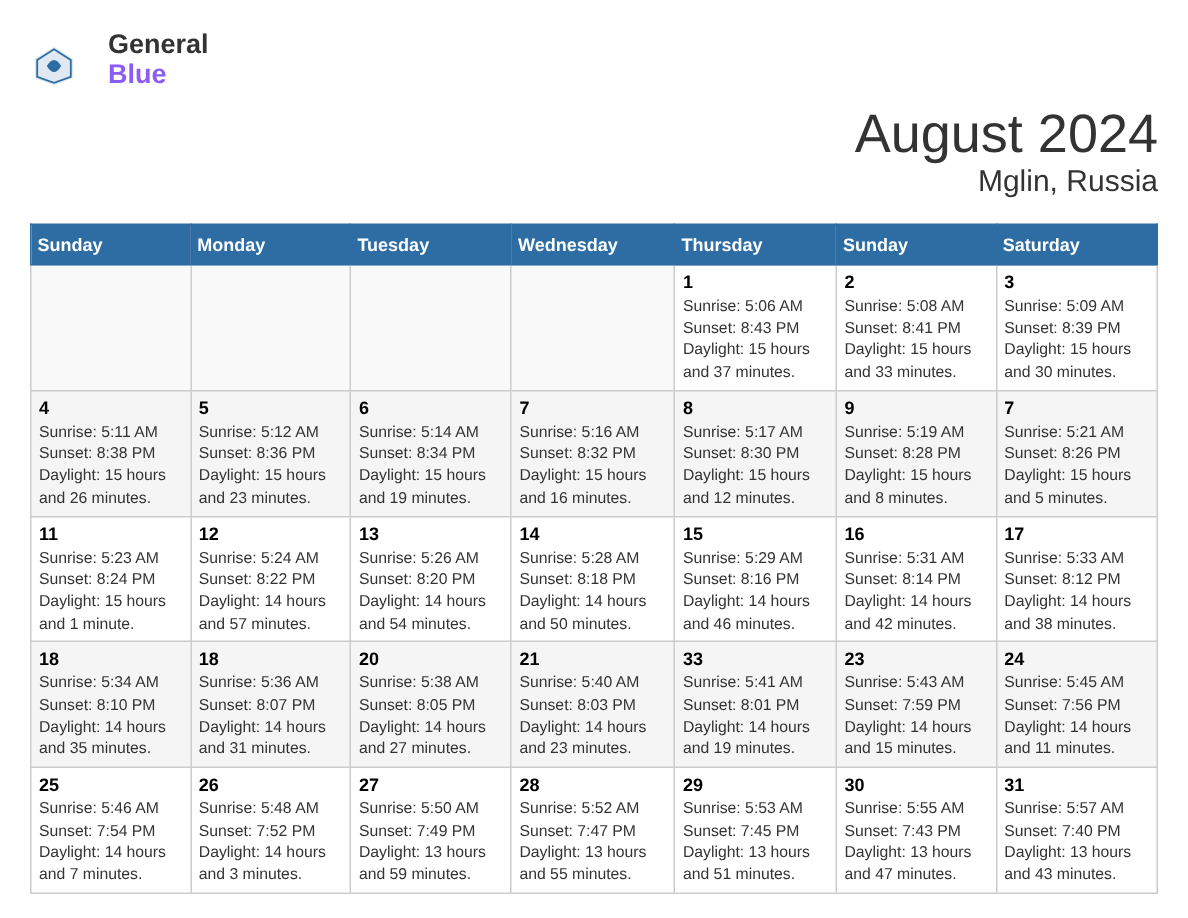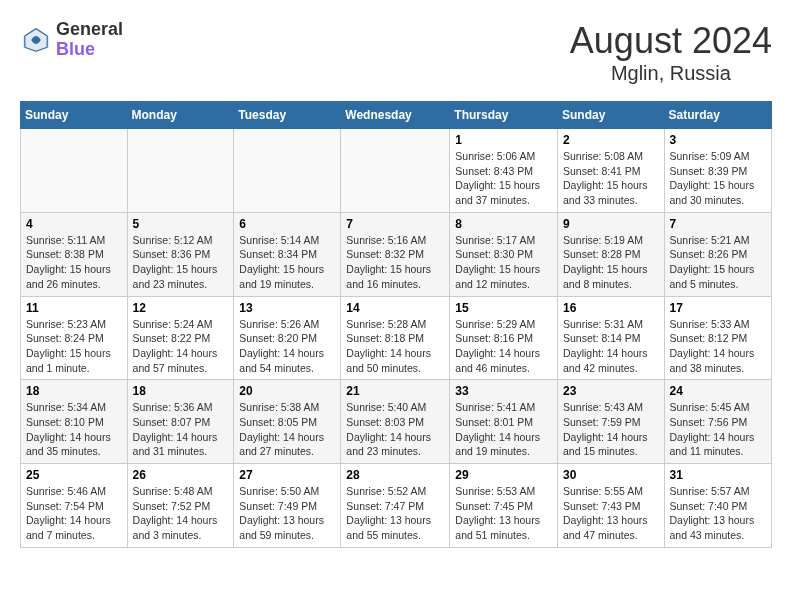--- a/index.html
+++ b/index.html
@@ -11,22 +11,22 @@
       padding: 20px;
     }
     .header {
       display: flex;
       justify-content: space-between;
       align-items: flex-start;
       margin-bottom: 16px;
     }
     .logo {
       display: flex;
-      align-items: center;
-      gap: 4px;
+      align-items: flex-end;
+      gap: 20px;
     }
     .logo-text {
       display: flex;
       flex-direction: column;
       line-height: 1.1;
     }
     .logo-general {
       font-size: 18px;
       font-weight: bold;
       color: #333;
@@ -34,21 +34,22 @@
     .logo-blue {
       font-size: 18px;
       font-weight: bold;
       color: #8b5cf6;
     }
     .logo-icon {
       width: 32px;
       height: 32px;
     }
     .title-block {
-      text-align: center;
+      text-align: right;
+      margin-top: 48px;
     }
     .title-month {
       font-size: 36px;
       color: #333;
       font-weight: 300;
     }
     .title-location {
       font-size: 20px;
       color: #333;
     }

